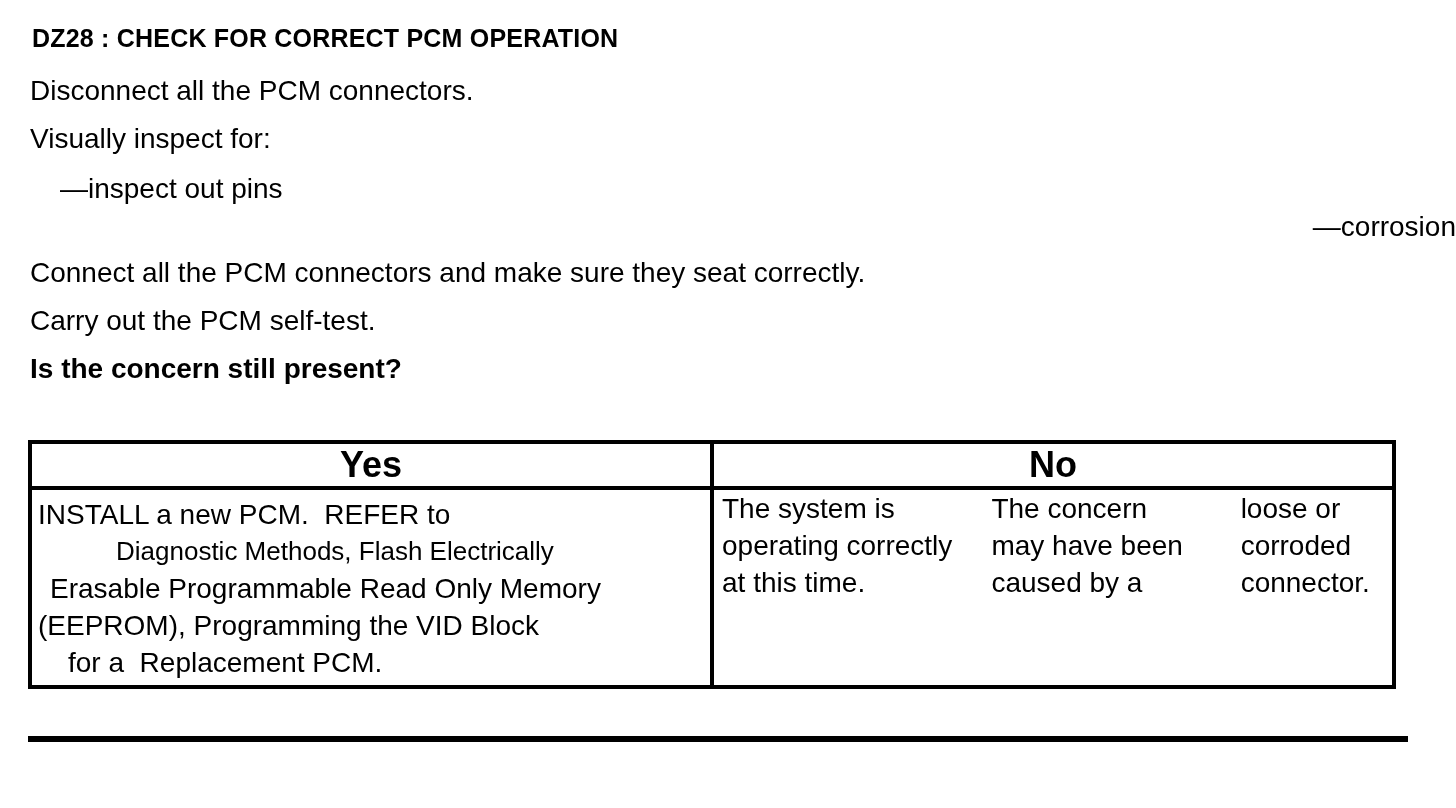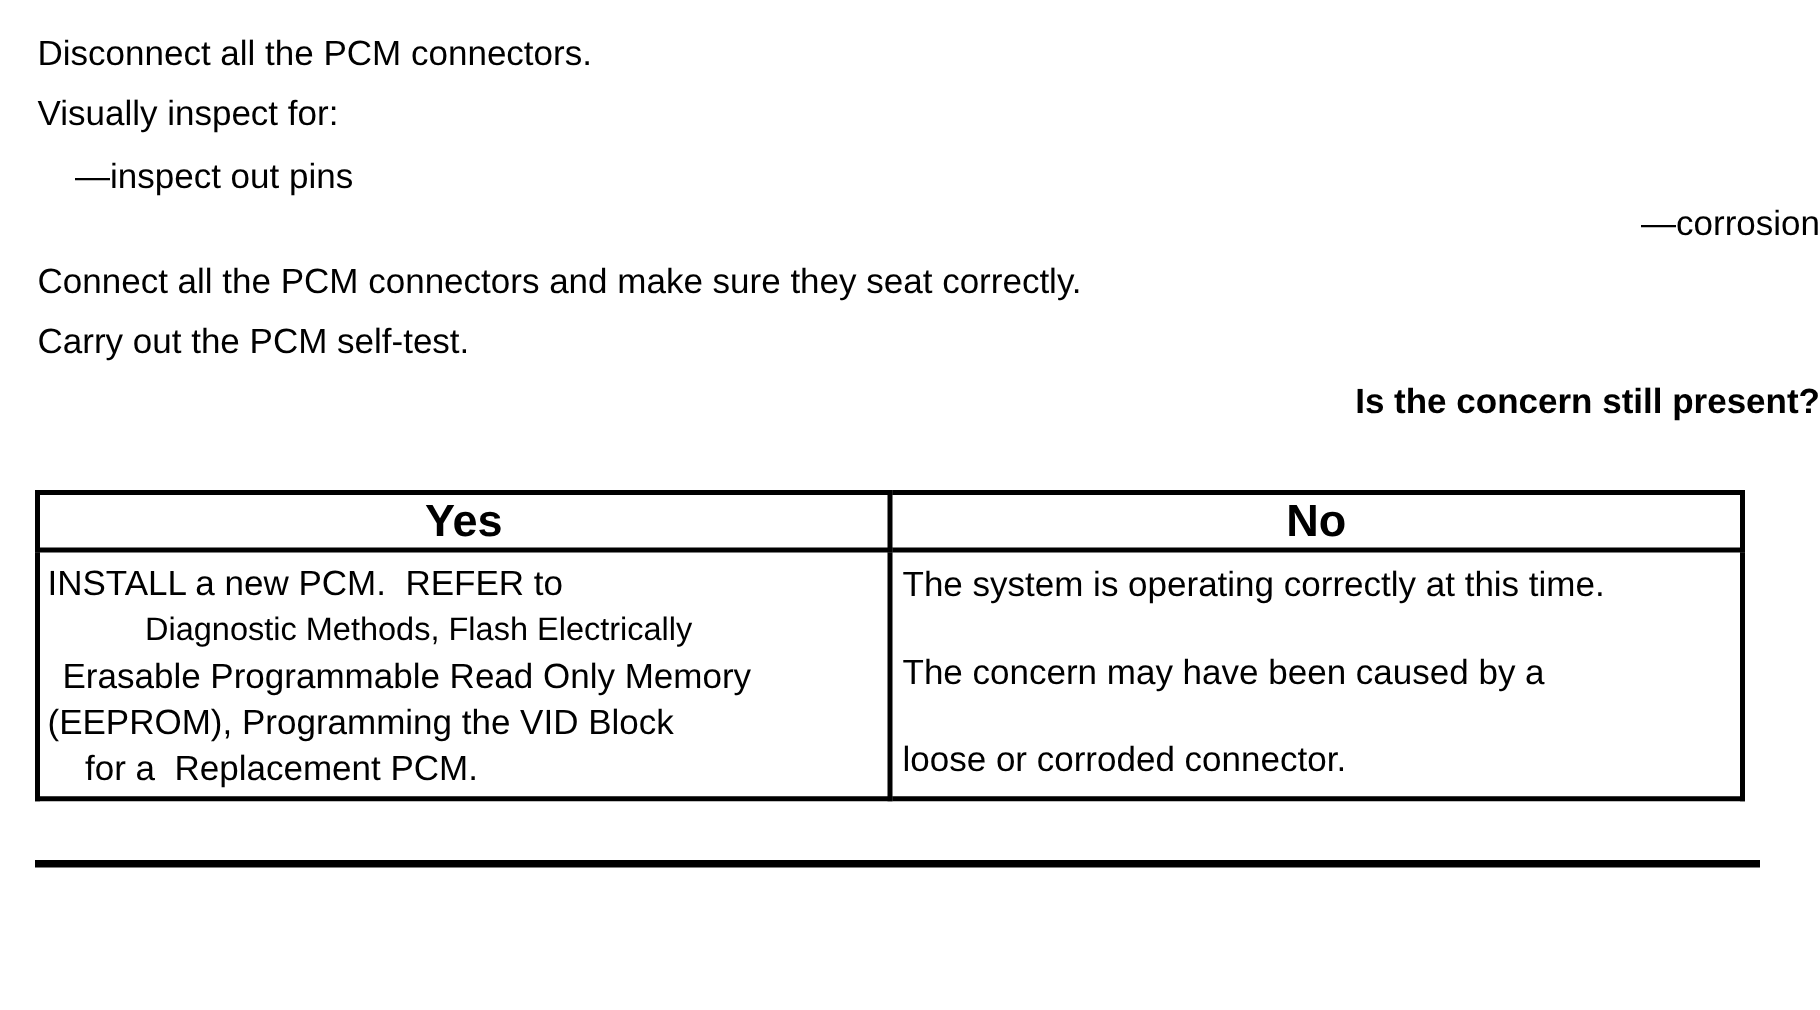--- a/index.html
+++ b/index.html
@@ -25,21 +25,21 @@
   }
   .step {
     font-size: 28px;
     line-height: 38px;
     margin: 0 0 10px 2px;
     white-space: pre-wrap;
   }
   .step.no-gap { margin-bottom: 12px; }
   .step.list { margin-left: 32px; margin-bottom: 0; }
   .step.list.gap-after { margin-bottom: 8px; text-align: right; }
-  .step.question { font-weight: bold; margin-bottom: 52px; text-align: right; }
+  .step.question { font-weight: bold; margin-bottom: 52px; }
 
   table.results {
     width: 1367px;
     table-layout: fixed;
     border-collapse: collapse;
   }
   table.results, table.results th, table.results td {
     border: 4px solid #000000;
   }
   table.results th {
@@ -60,37 +60,38 @@
   td.no-cell  { padding: 0 2px 0 8px; }
   .cell-line {
     line-height: 37px;
     white-space: pre-wrap;
   }
   .yes-cell .cell-line.l1 { padding-left: 78px; font-size: 26px; }
   .yes-cell .cell-line.l2 { padding-left: 12px; }
   .yes-cell .cell-line.l4 { padding-left: 30px; }
   .no-cell .no-lines {
     display: flex;
-    flex-direction: column;
+    flex-direction: row;
     justify-content: center;
     height: 190px;
     gap: 33px;
   }
   .bottom-rule {
     margin-top: 47px;
     width: 1380px;
     height: 6px;
     background: #000000;
   }
 </style>
 </head>
 <body>
 
 <div class="page">
 
+  <div class="doc-title">DZ28 : CHECK FOR CORRECT PCM OPERATION</div>
 
   <div class="step">Disconnect all the PCM connectors.</div>
   <div class="step no-gap">Visually inspect for:</div>
   <div class="step list">—inspect out pins</div>
   <div class="step list gap-after">—corrosion</div>
   <div class="step">Connect all the PCM connectors and make sure they seat correctly.</div>
   <div class="step">Carry out the PCM self-test.</div>
   <div class="step question">Is the concern still present?</div>
 
   <table class="results">

